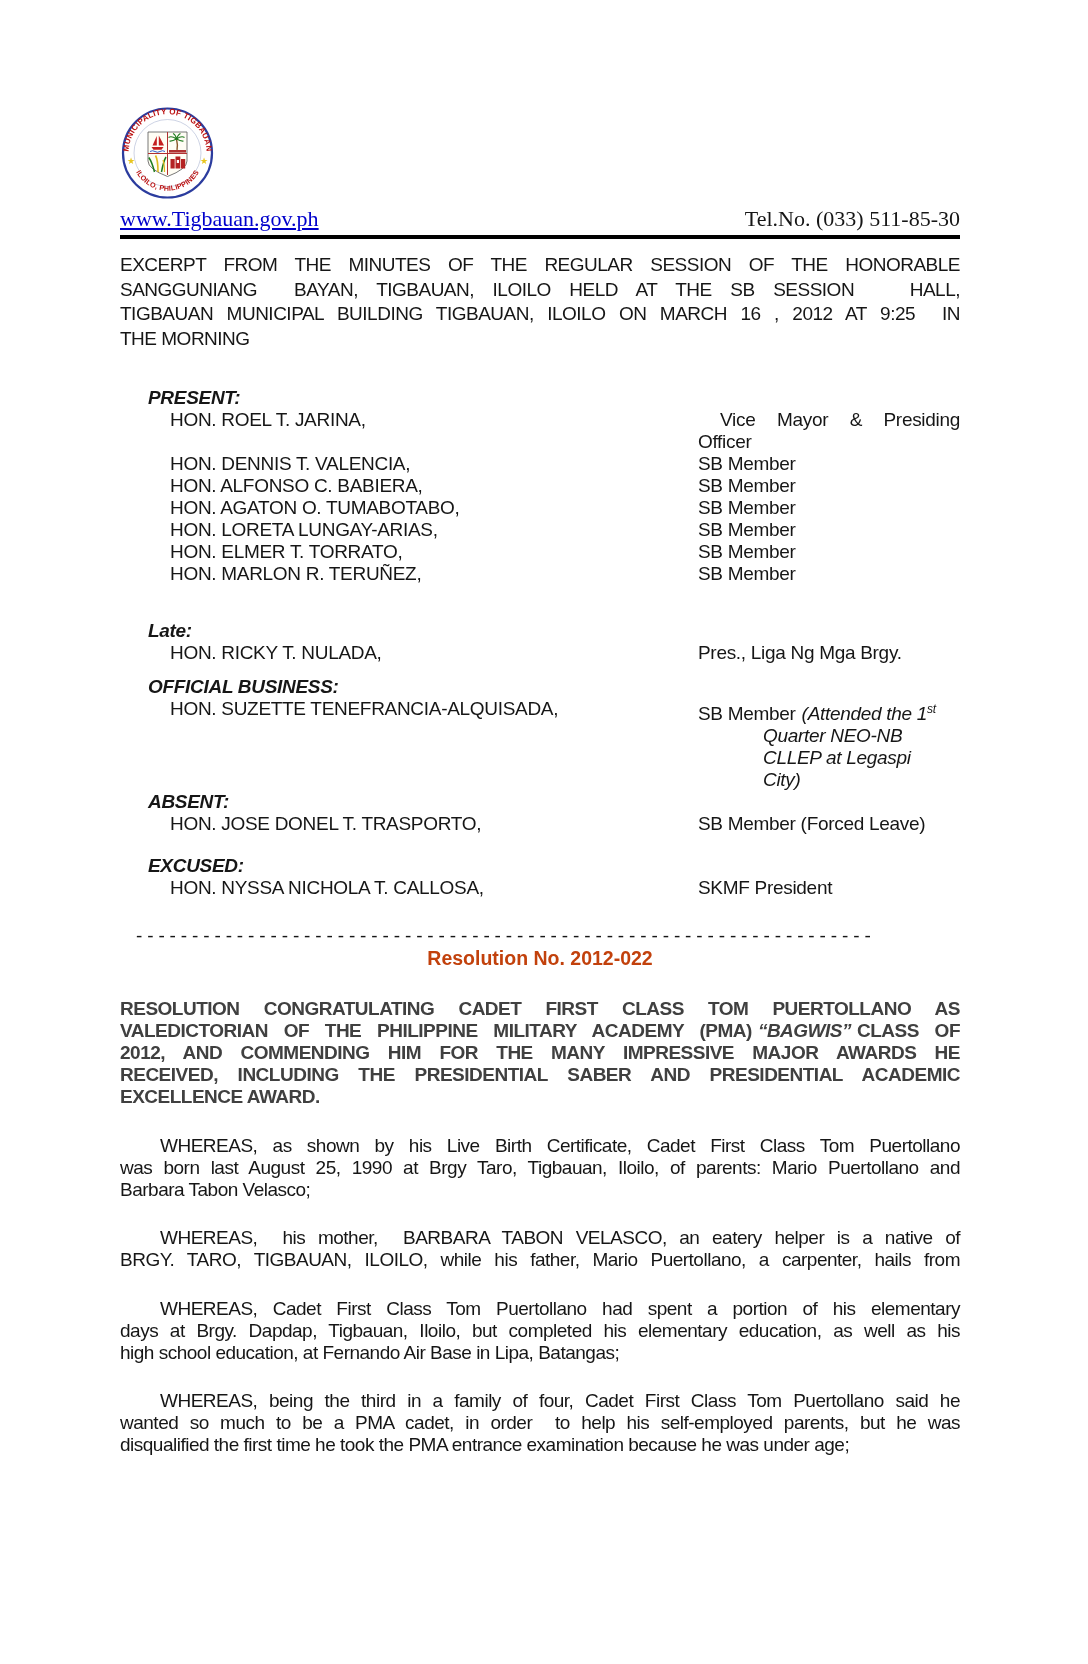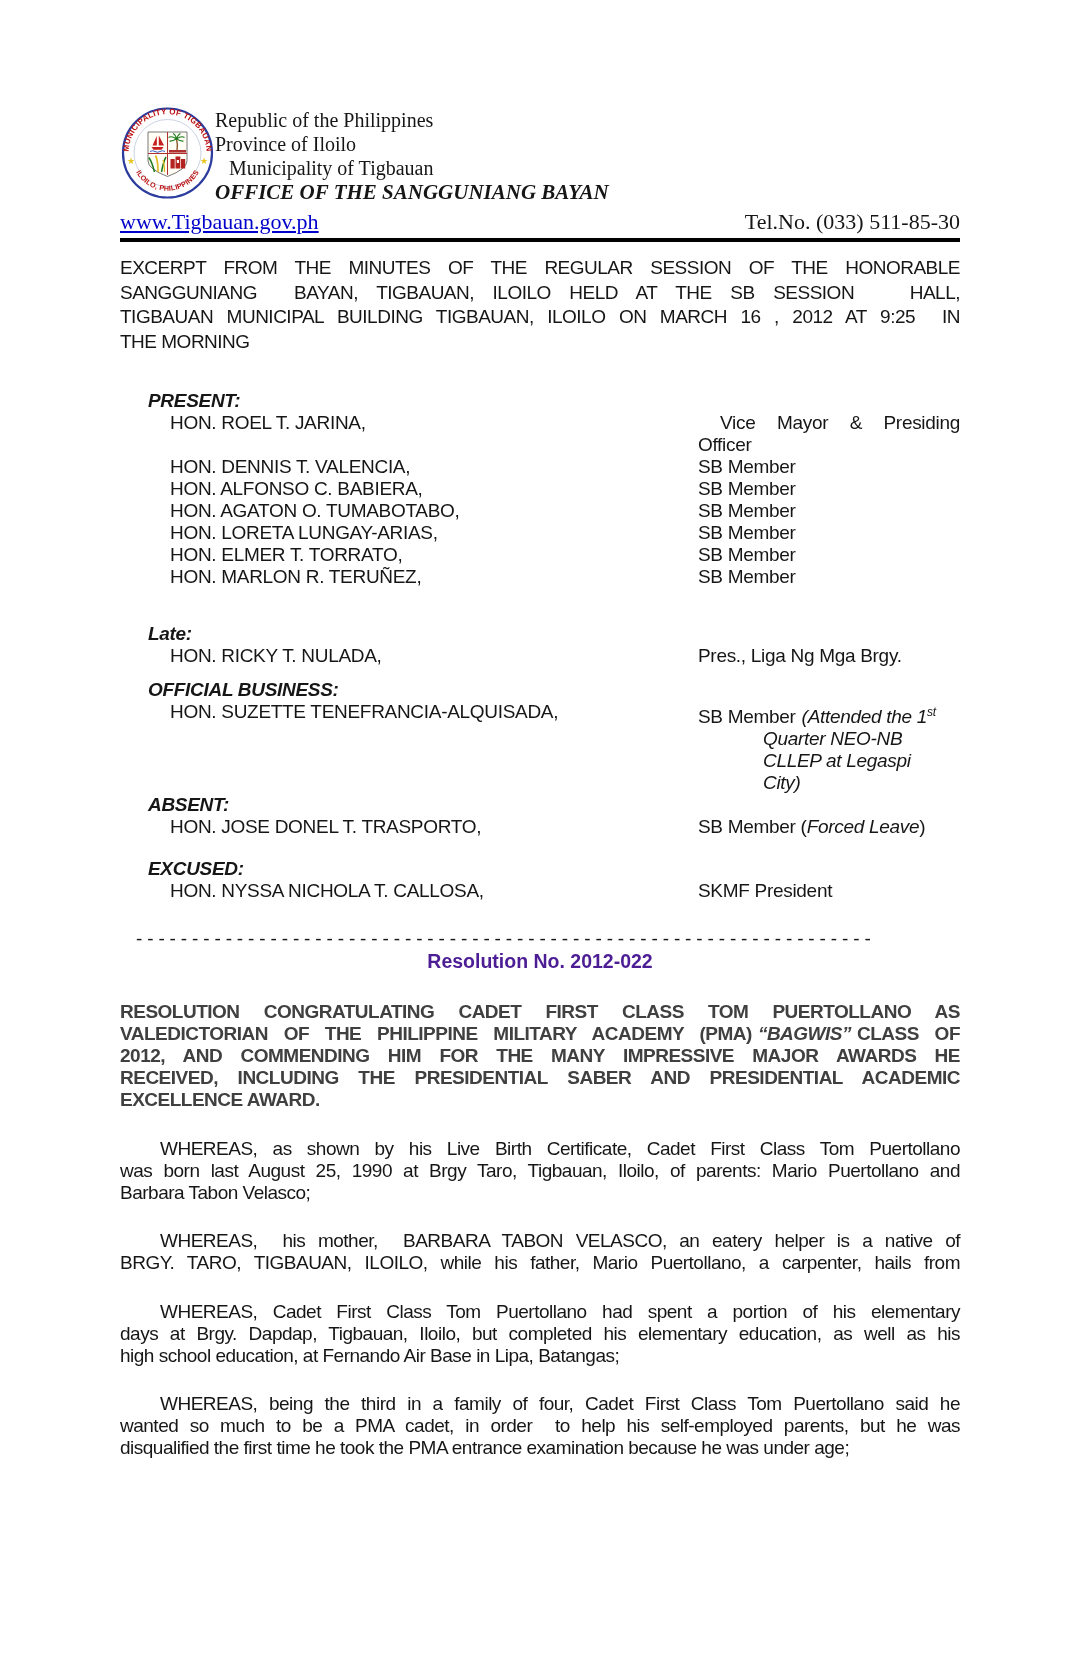--- a/index.html
+++ b/index.html
@@ -35,31 +35,31 @@
   .att { font-size: 19px; }
   .sec-label { font-weight: bold; font-style: italic; padding-left: 28px; line-height: 22px; letter-spacing: -0.3px; }
   .att-row { display: flex; line-height: 22px; }
   .att-name { width: 578px; padding-left: 50px; letter-spacing: -0.3px; }
   .att-pos { flex: 1; letter-spacing: -0.3px; }
   .pos-wrap { text-align: justify; text-indent: 22px; }
   .note-ital { font-style: italic; margin-left: 6px; }
   .note-ital sup { font-size: 12px; }
   .note-block { font-style: italic; padding-left: 65px; }
   .note-block > div { line-height: 22px; }
-  .ital { font-style: italic; }
+  .ital { }
 
   .mt-late { margin-top: 35px; }
   .mt-ob { margin-top: 12px; }
   .mt-exc { margin-top: 20px; }
   .mt-pres { margin-top: 36px; }
 
   
   .divider { margin-top: 26px; padding-left: 16px; font-size: 19px; line-height: 22px;
              white-space: nowrap; overflow: hidden; letter-spacing: -0.2px; }
-  .res-no { text-align: center; font-weight: bold; font-size: 19.5px; line-height: 22px; color: #4c1d95; }
+  .res-no { text-align: center; font-weight: bold; font-size: 19.5px; line-height: 22px; color: #c2410c; }
   .res-title { margin-top: 29px; font-weight: bold; font-size: 19px; color: #404040; }
   .res-title > div { line-height: 22px; }
   .t-ital { font-style: italic; margin: 0 6px; }
 
   .whereas { font-size: 19px; }
   .whereas > div { line-height: 22px; }
   .whereas > div:first-child { text-indent: 40px; }
   .mt-w1 { margin-top: 27px; }
   .mt-w2 { margin-top: 26px; }
   .mt-w3 { margin-top: 27px; }
@@ -104,26 +104,20 @@
           <path d="M 44.5 68 Q 44.5 60 43 56" fill="none" stroke="#ddb91c" stroke-width="1.2"></path>
         </g>
         <g>
           <rect x="50.5" y="55" width="4.2" height="9.5" fill="#b42222"></rect>
           <rect x="61" y="55" width="4.2" height="9.5" fill="#b42222"></rect>
           <rect x="55.5" y="52.5" width="4.8" height="12" fill="#b42222"></rect>
           <rect x="56.8" y="56" width="2.2" height="3" fill="#ffffff"></rect>
         </g>
       </g>
     </svg>
-    <div class="hdr-text">
-      <div class="org-line">Republic of the Philippines</div>
-      <div class="org-line">Province of Iloilo</div>
-      <div class="org-line indent">Municipality of Tigbauan</div>
-      <div class="office">OFFICE OF THE SANGGUNIANG BAYAN</div>
-    </div>
   </div>
 
   <div class="contact-row">
     <span class="weblink">www.Tigbauan.gov.ph</span>
     <span>Tel.No. (033) 511-85-30</span>
   </div>
   <div class="hdr-rule"></div>
 
   <div class="excerpt">
     <div class="jline">EXCERPT FROM THE MINUTES OF THE REGULAR SESSION OF THE HONORABLE</div>

